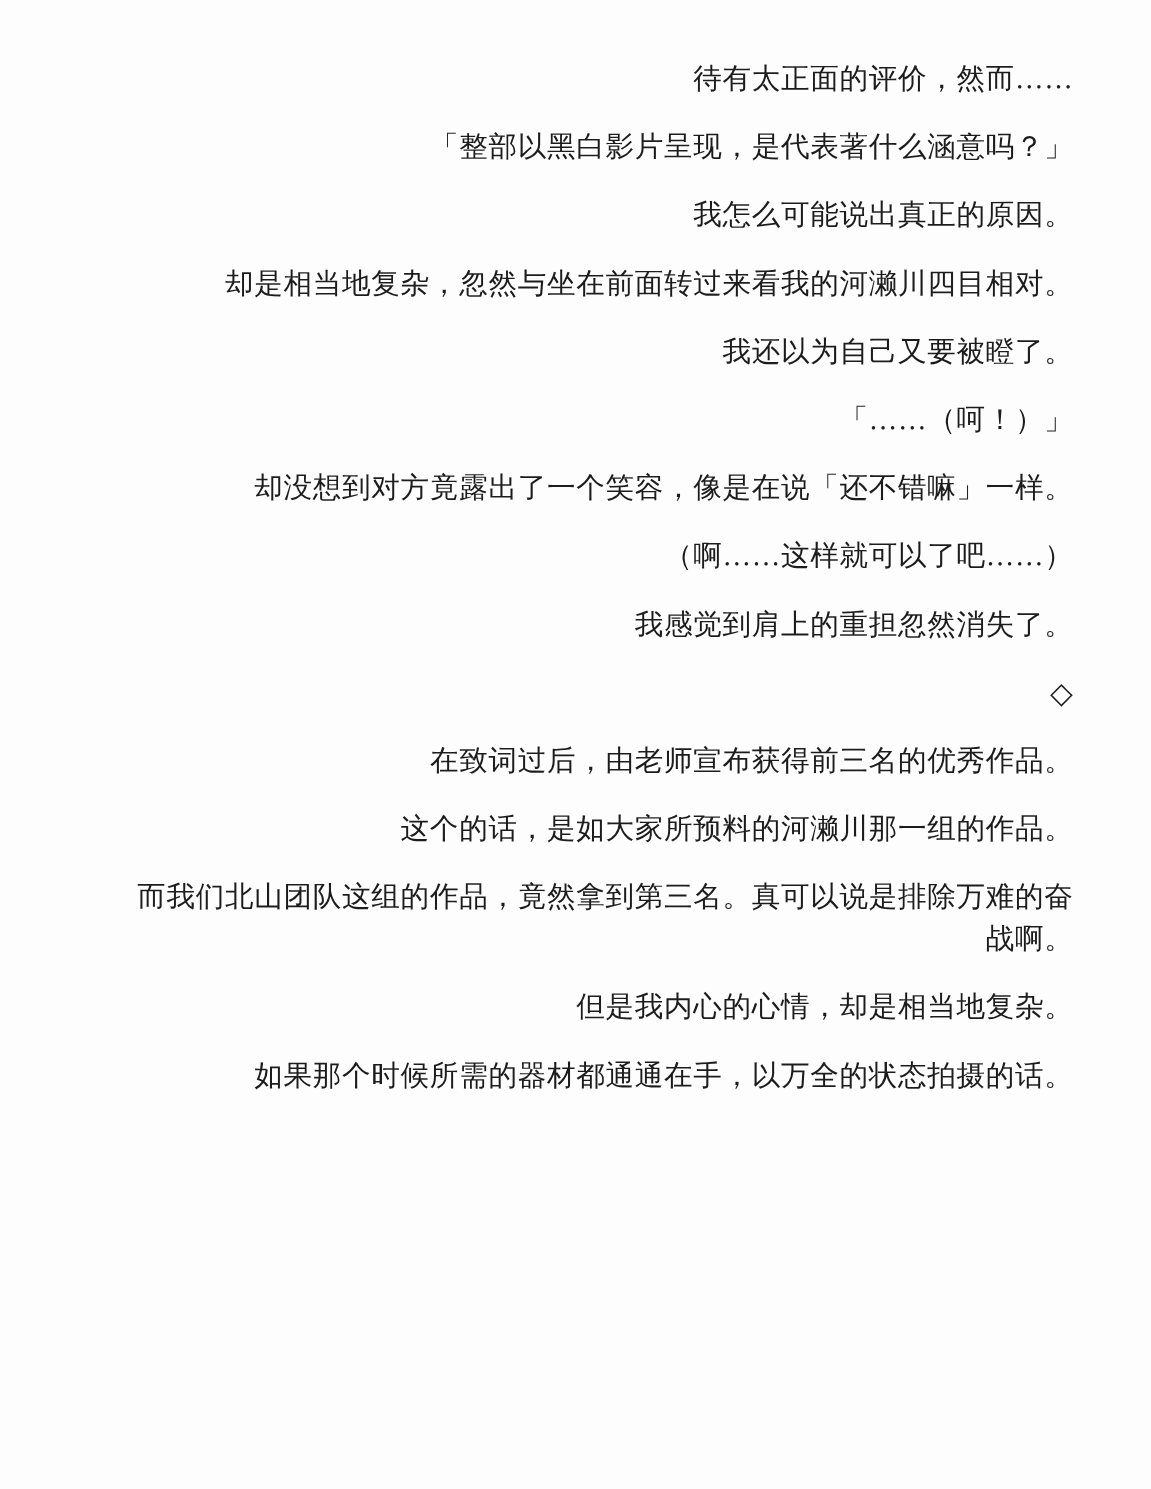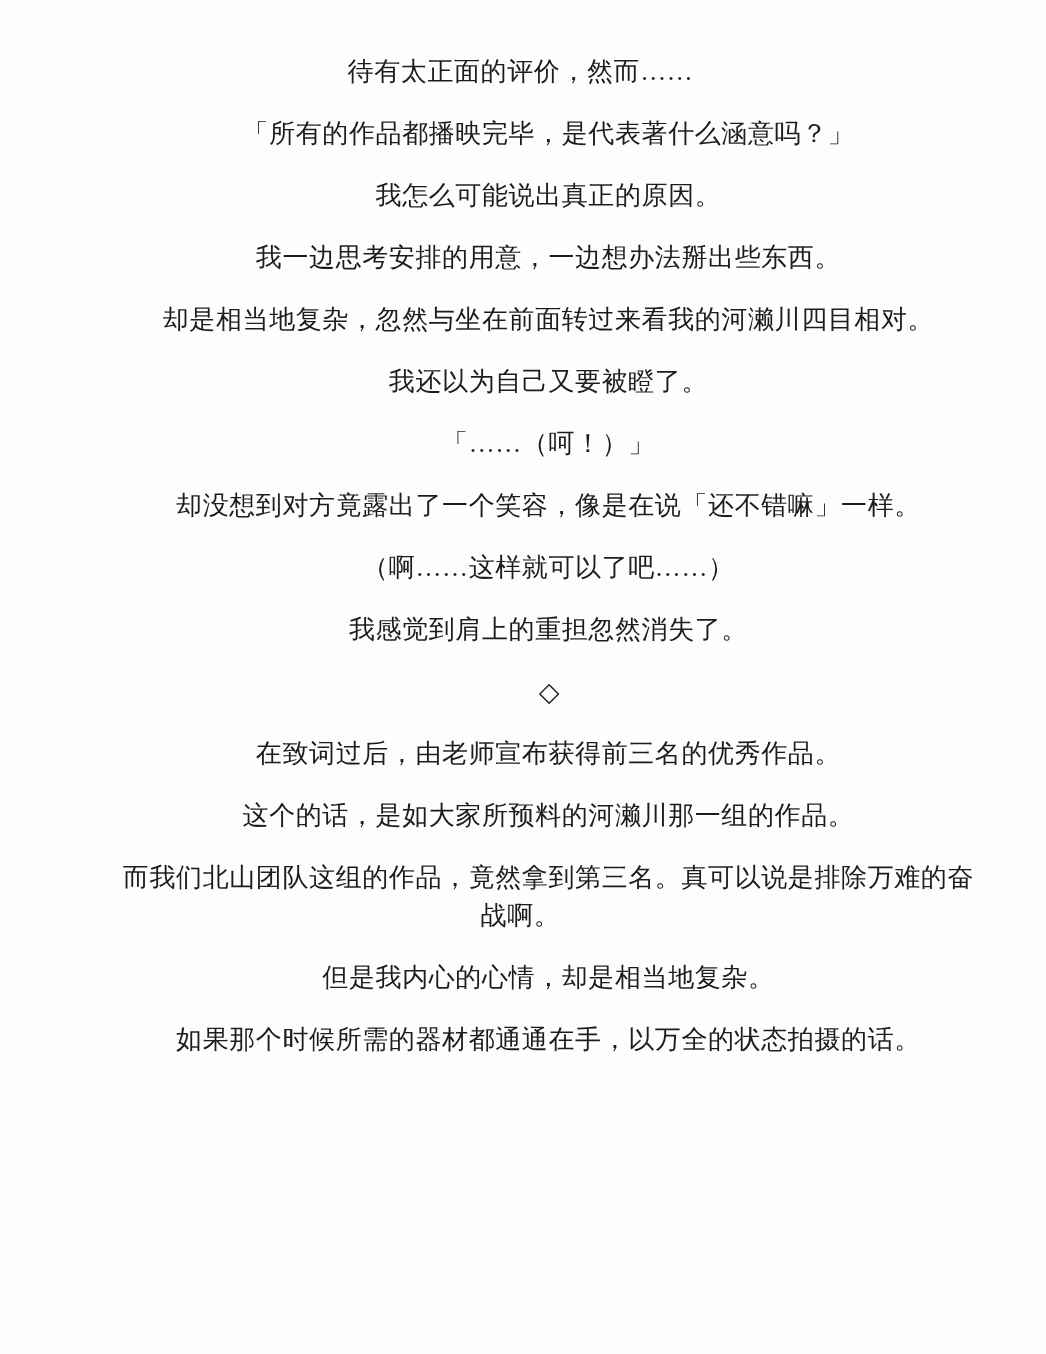--- a/index.html
+++ b/index.html
@@ -13,42 +13,41 @@
     width: 1046px;
     height: 1354px;
     background: #fdfdfd;
     padding: 53px 70px 40px 65px;
     overflow: hidden;
     font-family: "Liberation Serif", "DejaVu Serif", serif;
     font-size: 26px;
     letter-spacing: 0.6px;
     line-height: 38px;
     color: #1c1c1c;
-    text-align: center;
+    text-align: right;
   }
   .para {
     margin: 0 0 24px 0;
     text-indent: 2.15em;
     word-break: break-all;
   }
   .para.flush {
     text-indent: 0;
   }
   .para.divider {
     font-size: 27px;
   }
 </style>
 </head>
 <body>
 
 <div class="page">
   <p class="para flush">待有太正面的评价，然而……</p>
-  <p class="para">「所有的作品都播映完毕，是代表著什么涵意吗？」</p>
+  <p class="para">「整部以黑白影片呈现，是代表著什么涵意吗？」</p>
   <p class="para">我怎么可能说出真正的原因。</p>
-  <p class="para">我一边思考安排的用意，一边想办法掰出些东西。</p>
   <p class="para">却是相当地复杂，忽然与坐在前面转过来看我的河濑川四目相对。</p>
   <p class="para">我还以为自己又要被瞪了。</p>
   <p class="para">「……（呵！）」</p>
   <p class="para">却没想到对方竟露出了一个笑容，像是在说「还不错嘛」一样。</p>
   <p class="para">（啊……这样就可以了吧……）</p>
   <p class="para">我感觉到肩上的重担忽然消失了。</p>
   <p class="para divider">◇</p>
   <p class="para">在致词过后，由老师宣布获得前三名的优秀作品。</p>
   <p class="para">这个的话，是如大家所预料的河濑川那一组的作品。</p>
   <p class="para">而我们北山团队这组的作品，竟然拿到第三名。真可以说是排除万难的奋战啊。</p>

